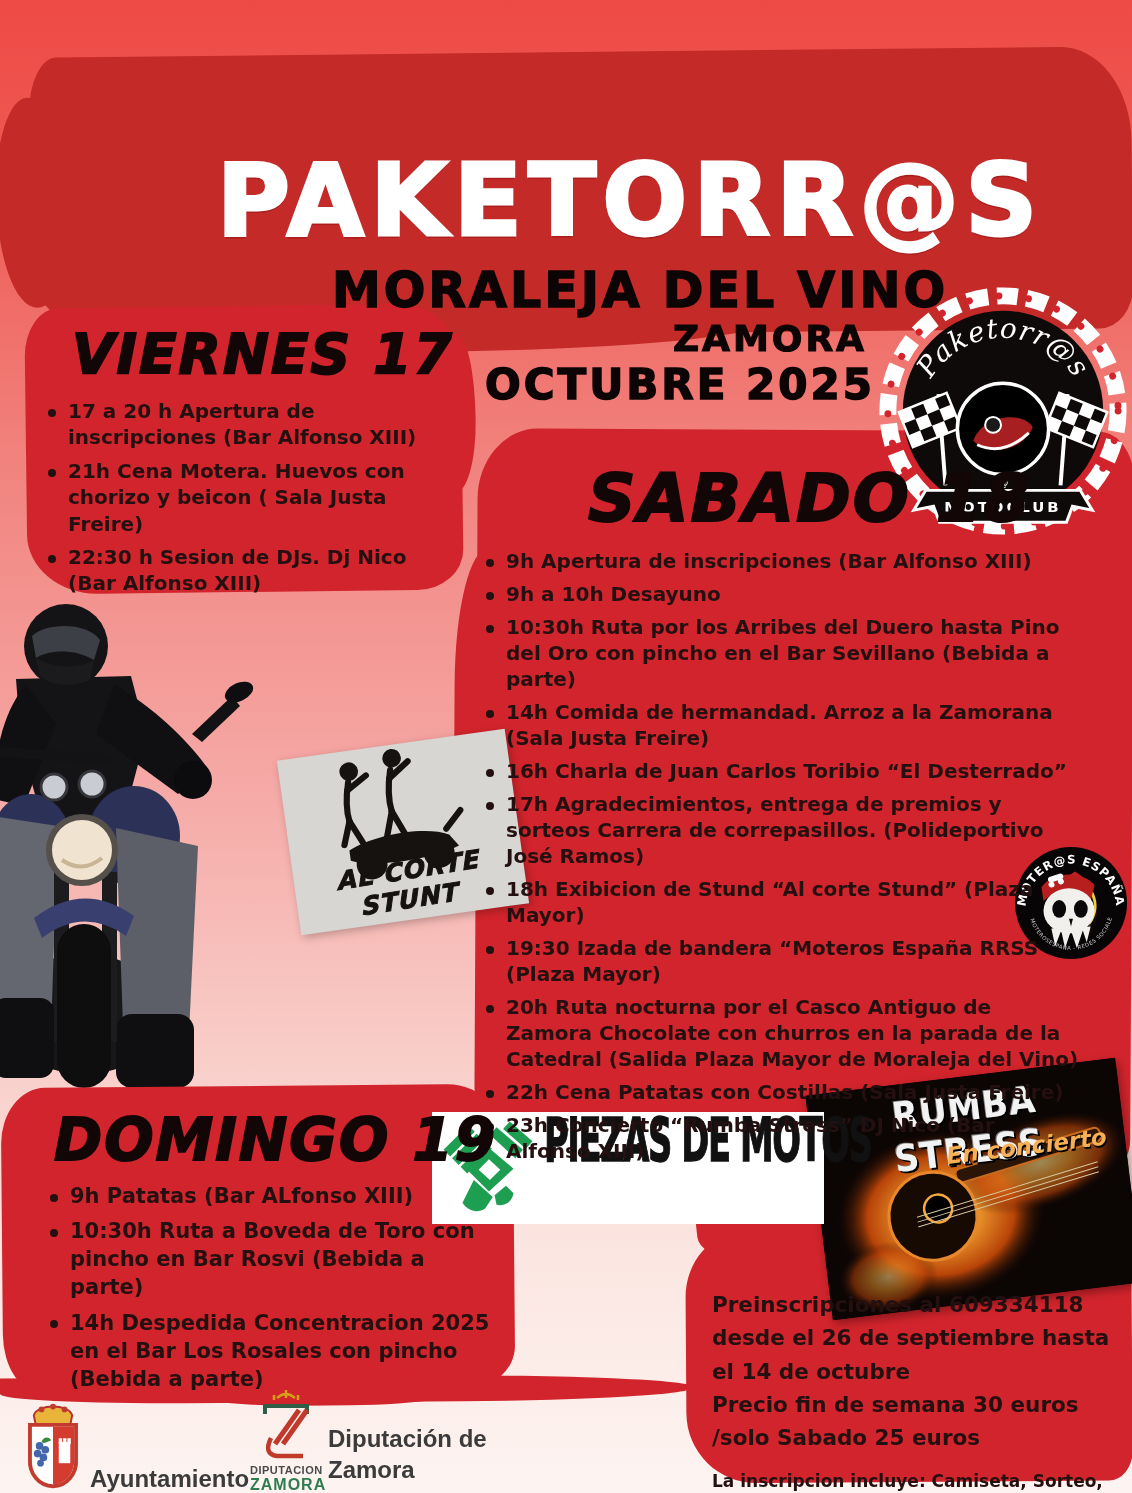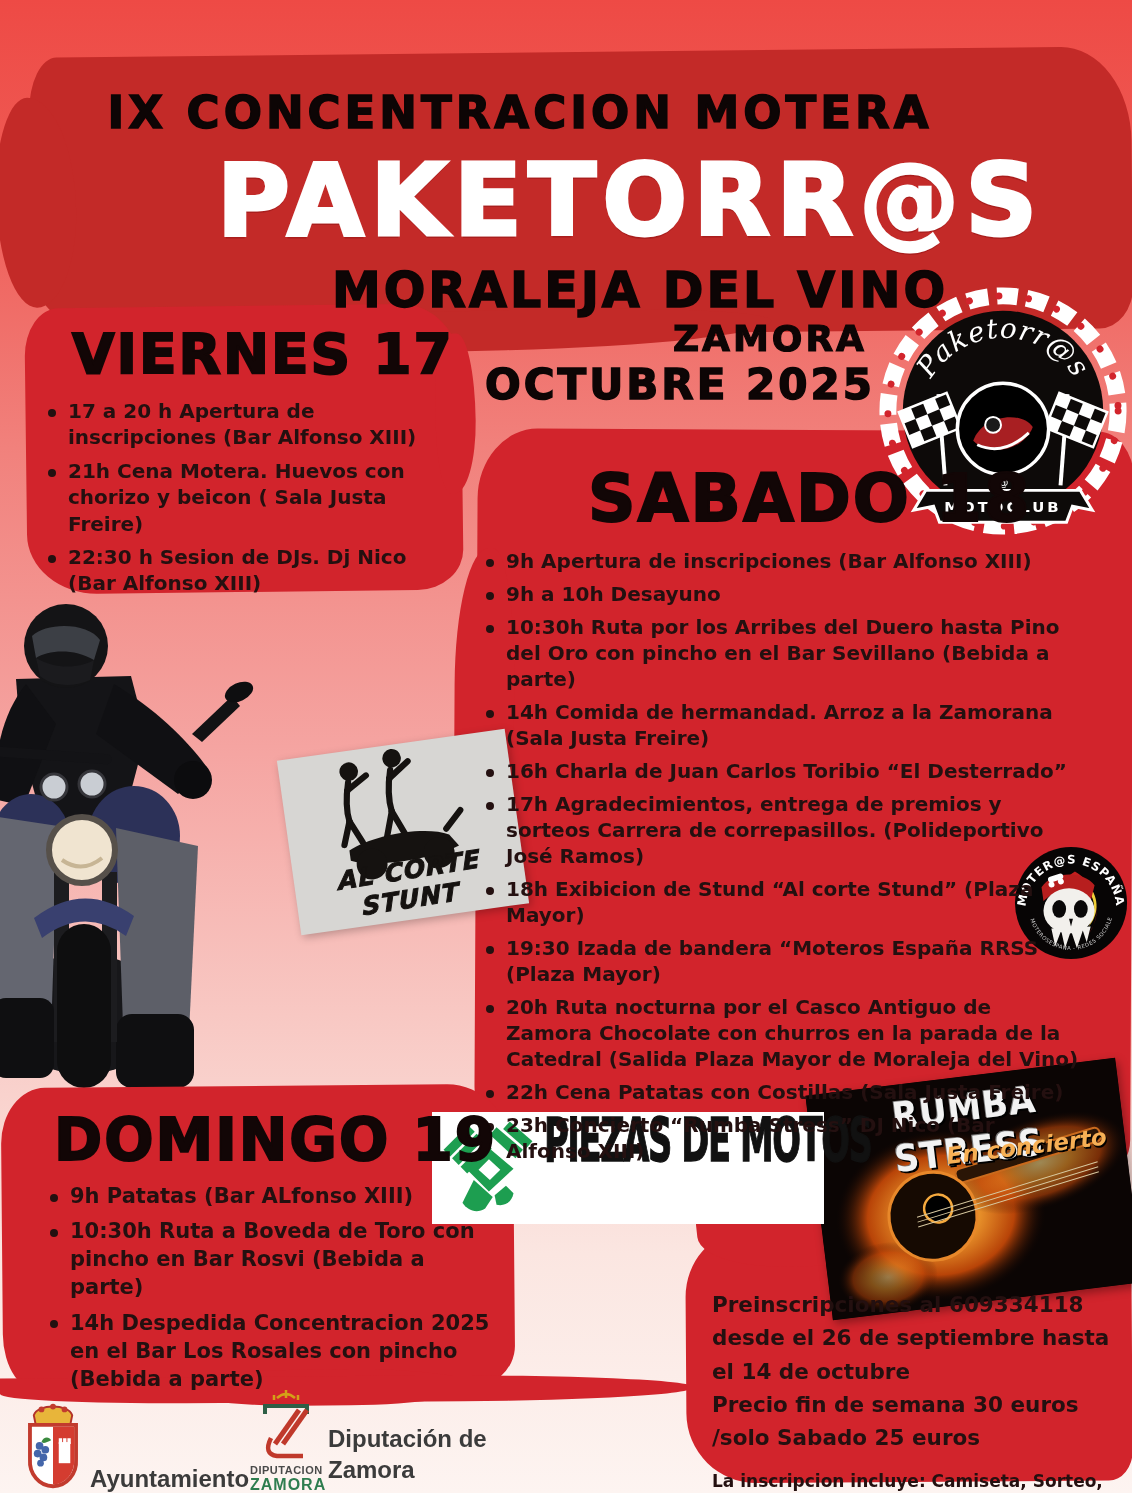--- a/index.html
+++ b/index.html
@@ -46,21 +46,21 @@
     -webkit-text-stroke:1.5px #0d0505;}
   .hdr-club{left:140px;top:142px;width:980px;font-size:100px;letter-spacing:6px;color:#fff;
     -webkit-text-stroke:3px #fff;text-shadow:0 3px 0 rgba(120,10,10,.35);}
   .hdr-town{left:310px;top:262px;width:660px;font-size:49px;letter-spacing:3px;
     -webkit-text-stroke:1.5px #0d0505;}
   .hdr-prov{left:620px;top:318px;width:300px;font-size:36px;letter-spacing:3px;
     -webkit-text-stroke:1.2px #0d0505;}
   .hdr-date{left:480px;top:360px;width:400px;font-size:42px;letter-spacing:3px;
     -webkit-text-stroke:1.5px #0d0505;}
   
-  .sec-title{position:absolute;z-index:7;color:#120606;font-weight:bold;letter-spacing:2px;
+  .sec-title{position:absolute;z-index:7;color:#120606;font-weight:bold;letter-spacing:2px;font-style:italic;
     -webkit-text-stroke:2px #120606;}
   .t-viernes{left:72px;top:322px;font-size:55px;}
   .t-sabado{left:588px;top:460px;font-size:66px;}
   .t-domingo{left:54px;top:1106px;font-size:58px;}
   ul.sched{position:absolute;z-index:7;margin:0;padding:0;list-style:none;
     color:#241010;font-weight:bold;}
   ul.sched li{position:relative;padding-left:26px;margin-bottom:7px;}
   ul.sched li::before{content:"";position:absolute;left:6px;top:.55em;width:8px;height:8px;
     border-radius:50%;background:#241010;}
   .l-viernes{left:42px;top:398px;width:408px;font-size:20px;line-height:1.32;}
@@ -133,21 +133,20 @@
     <rect x="120" y="430" width="78" height="74" rx="16" fill="#0f0f11"></rect>
     <rect x="-4" y="414" width="62" height="80" rx="14" fill="#0f0f11"></rect>
     <rect x="58" y="288" width="15" height="170" fill="#1c1c1f"></rect>
     <rect x="106" y="288" width="15" height="170" fill="#1c1c1f"></rect>
     <circle cx="86" cy="266" r="33" fill="#f0e4d0" stroke="#56504a" stroke-width="6"></circle>
     <path d="M66,276 Q86,290 106,274" stroke="#c7b595" stroke-width="4" fill="none"></path>
     <path d="M38,334 Q88,296 138,332 L130,352 Q88,322 46,354 Z" fill="#39406f"></path>
     <rect x="61" y="340" width="54" height="164" rx="27" fill="#0e0e0f"></rect>
   </svg>
 
-  <div class="hdr-line hdr-edition">IX CONCENTRACION MOTERA</div>
   <div class="hdr-line hdr-club">PAKETORR@S</div>
   <div class="hdr-line hdr-town">MORALEJA DEL VINO</div>
   <div class="hdr-line hdr-prov">ZAMORA</div>
   <div class="hdr-line hdr-date">OCTUBRE 2025</div>
 
   <svg class="motoclub" viewBox="0 0 260 260">
     <circle cx="130" cy="130" r="116" fill="none" stroke="#ffffff" stroke-width="17" stroke-dasharray="21 9"></circle>
     <circle cx="130" cy="130" r="116" fill="none" stroke="#d2242c" stroke-width="7" stroke-dasharray="0.1 30" stroke-linecap="round"></circle>
     <circle cx="130" cy="130" r="101" fill="#0d0a09"></circle>
     <defs>

